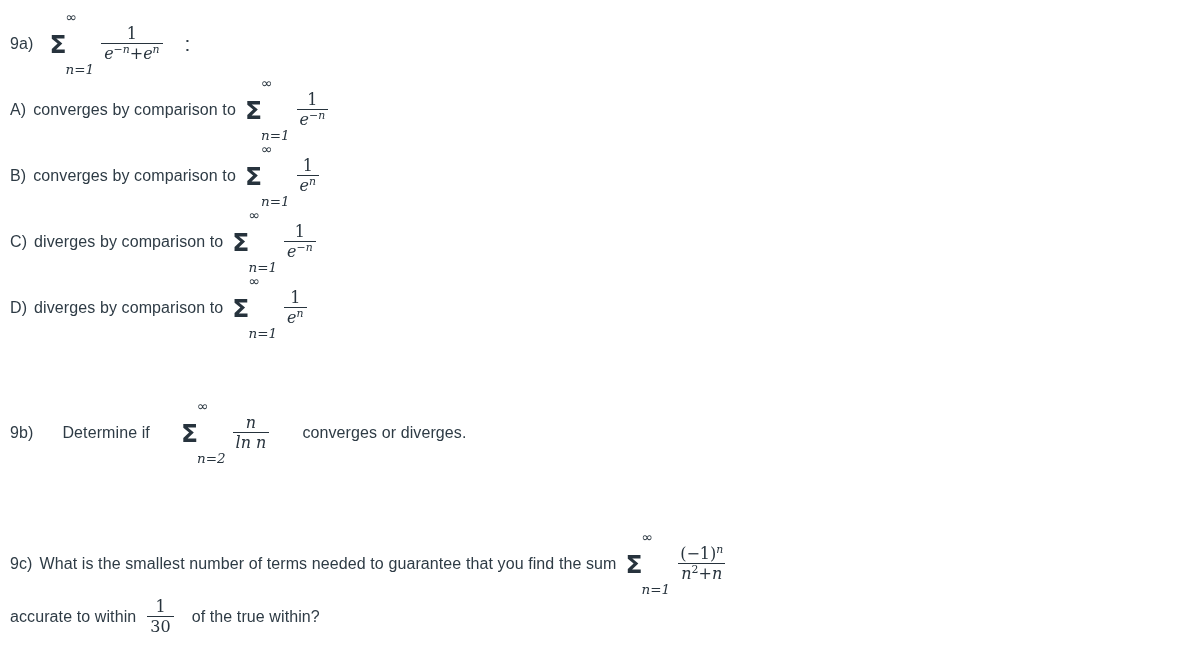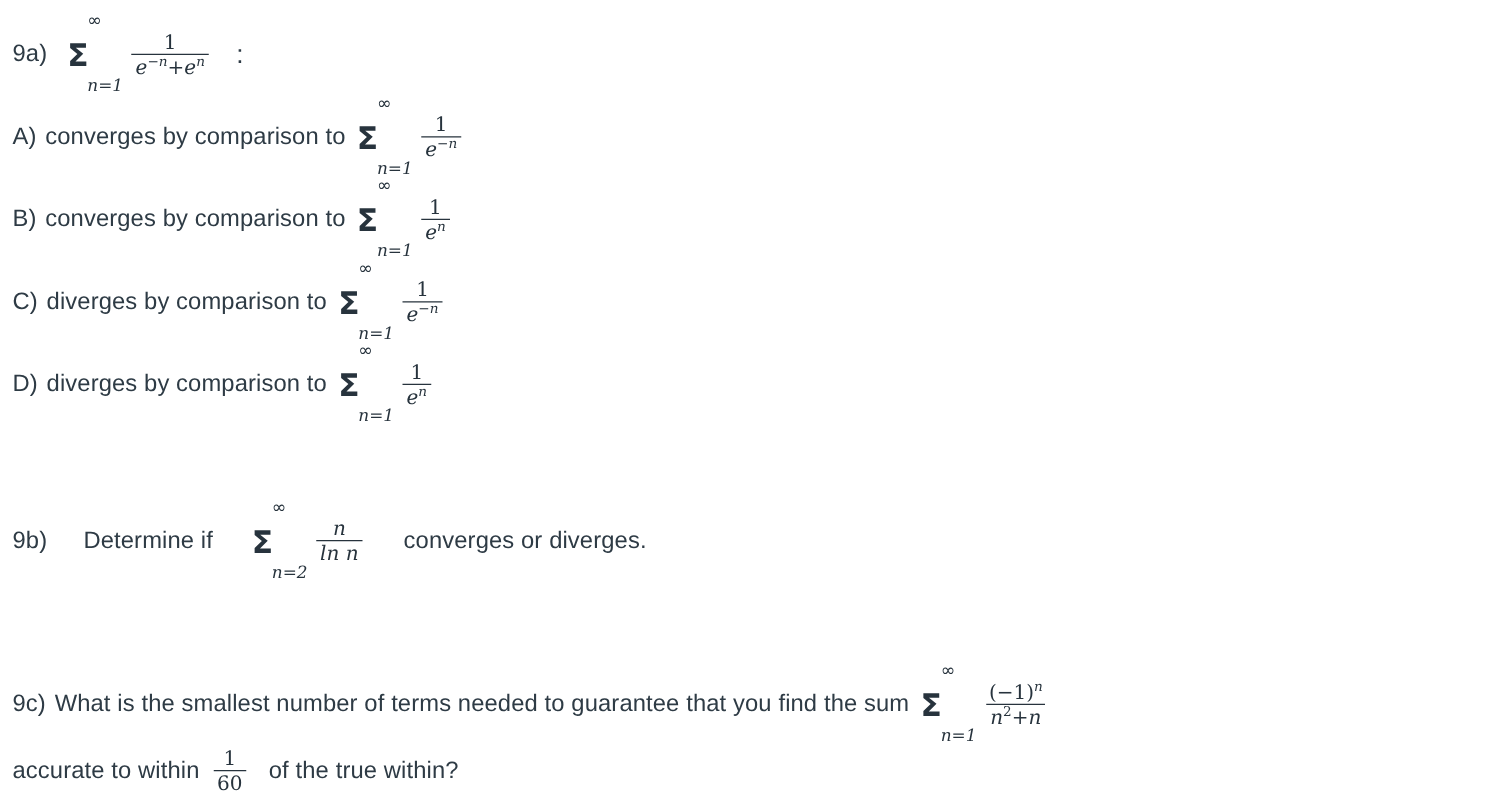--- a/index.html
+++ b/index.html
@@ -20,21 +20,21 @@
   
   .line {
     position: absolute;
     left: 10px;
     display: flex;
     align-items: center;
     white-space: nowrap;
   }
   .prose {
     font-family: "Liberation Sans", sans-serif;
-    font-size: 19px;
+    font-size: 16px;
     line-height: 1;
     color: #2e3b45;
     letter-spacing: 0.1px;
   }
 
   
   .math {
     font-family: "DejaVu Serif", "Liberation Serif", serif;
     color: #27333d;
     display: inline-flex;
@@ -293,19 +293,19 @@
     </span>
   </span>
 </div>
 
 <div class="line" id="q9c2">
   <span class="prose">accurate to within</span>
   <span class="gap"></span>
   <span class="math">
     <span class="frac big">
       <span class="num up">1</span>
-      <span class="den up">60</span>
+      <span class="den up">30</span>
     </span>
   </span>
   <span class="gap"></span>
   <span class="gap"></span>
   <span class="prose">of the true within?</span>
 </div>
 
 </body></html>

